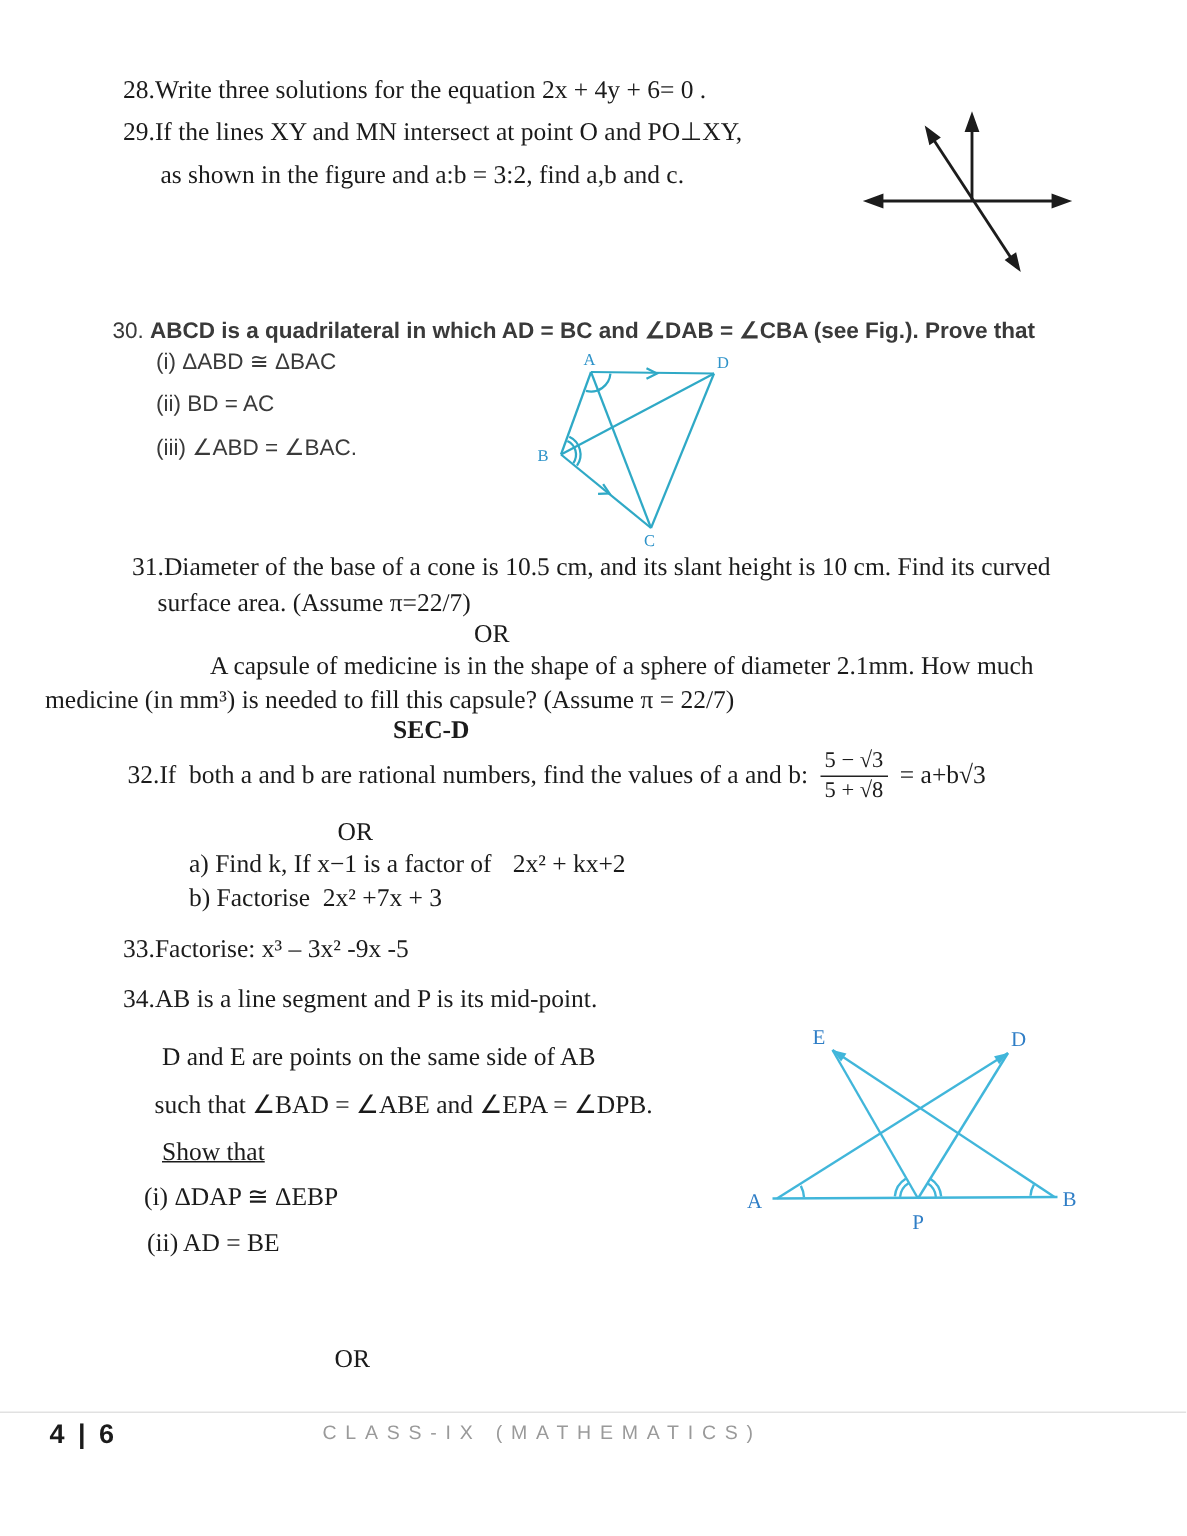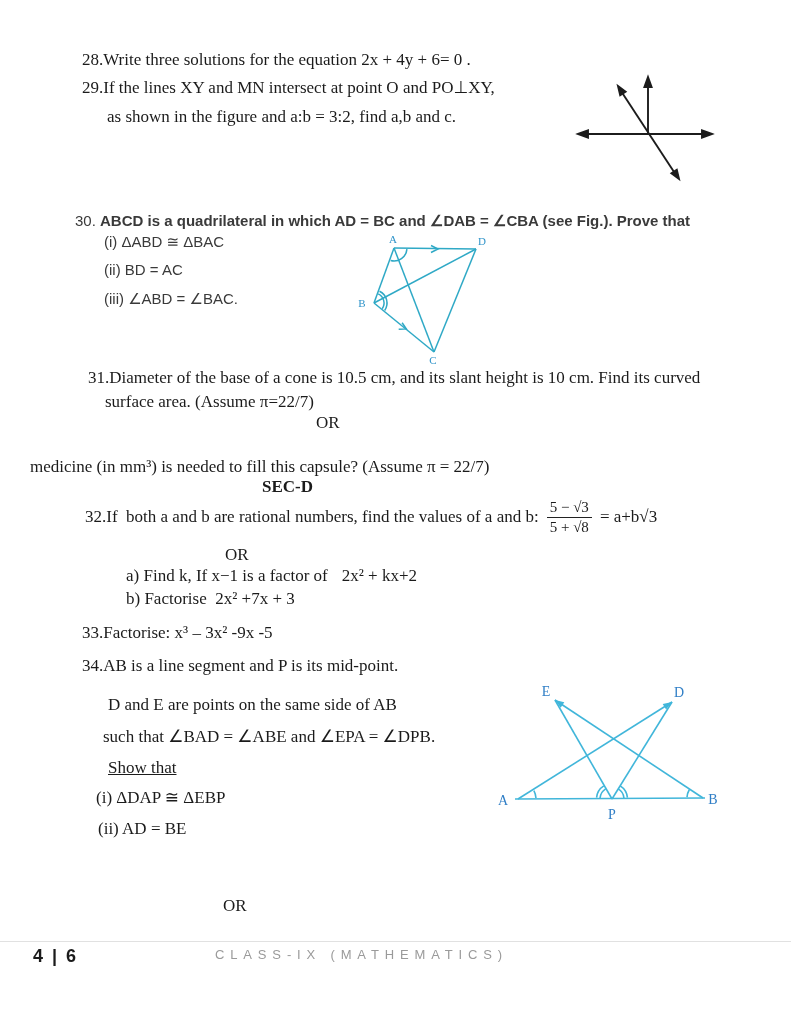--- a/index.html
+++ b/index.html
@@ -70,20 +70,21 @@
       <text x="37" y="13">A</text>
       <text x="126" y="15">D</text>
       <text x="6" y="77">B</text>
       <text x="77" y="134">C</text>
     </g>
   </svg>
 
   <div class="t serif" style="left:88px;top:368px;"><span>31.</span><span>Diameter of the base of a cone is 10.5 cm, and its slant height is 10 cm. Find its curved</span></div>
   <div class="t serif" style="left:105px;top:392px;">surface area. (Assume π=22/7)</div>
   <div class="t serif" style="left:316px;top:413px;">OR</div>
+  <div class="t serif" style="left:140px;top:434px;">A capsule of medicine is in the shape of a sphere of diameter 2.1mm. How much</div>
   <div class="t serif" style="left:30px;top:457px;">medicine (in mm³) is needed to fill this capsule? (Assume π = 22/7)</div>
 
   <div class="t serif bold" style="left:262px;top:477px;">SEC-D</div>
 
   <div class="fracrow serif" style="left:85px;top:494px;height:46px;">
     <span style="white-space:pre;"><span>32.</span><span>If  both a and b are rational numbers, find the values of a and b:</span></span>
     <span class="frac">
       <span class="num">5 − √3</span>
       <span class="den">5 + √8</span>
     </span>

